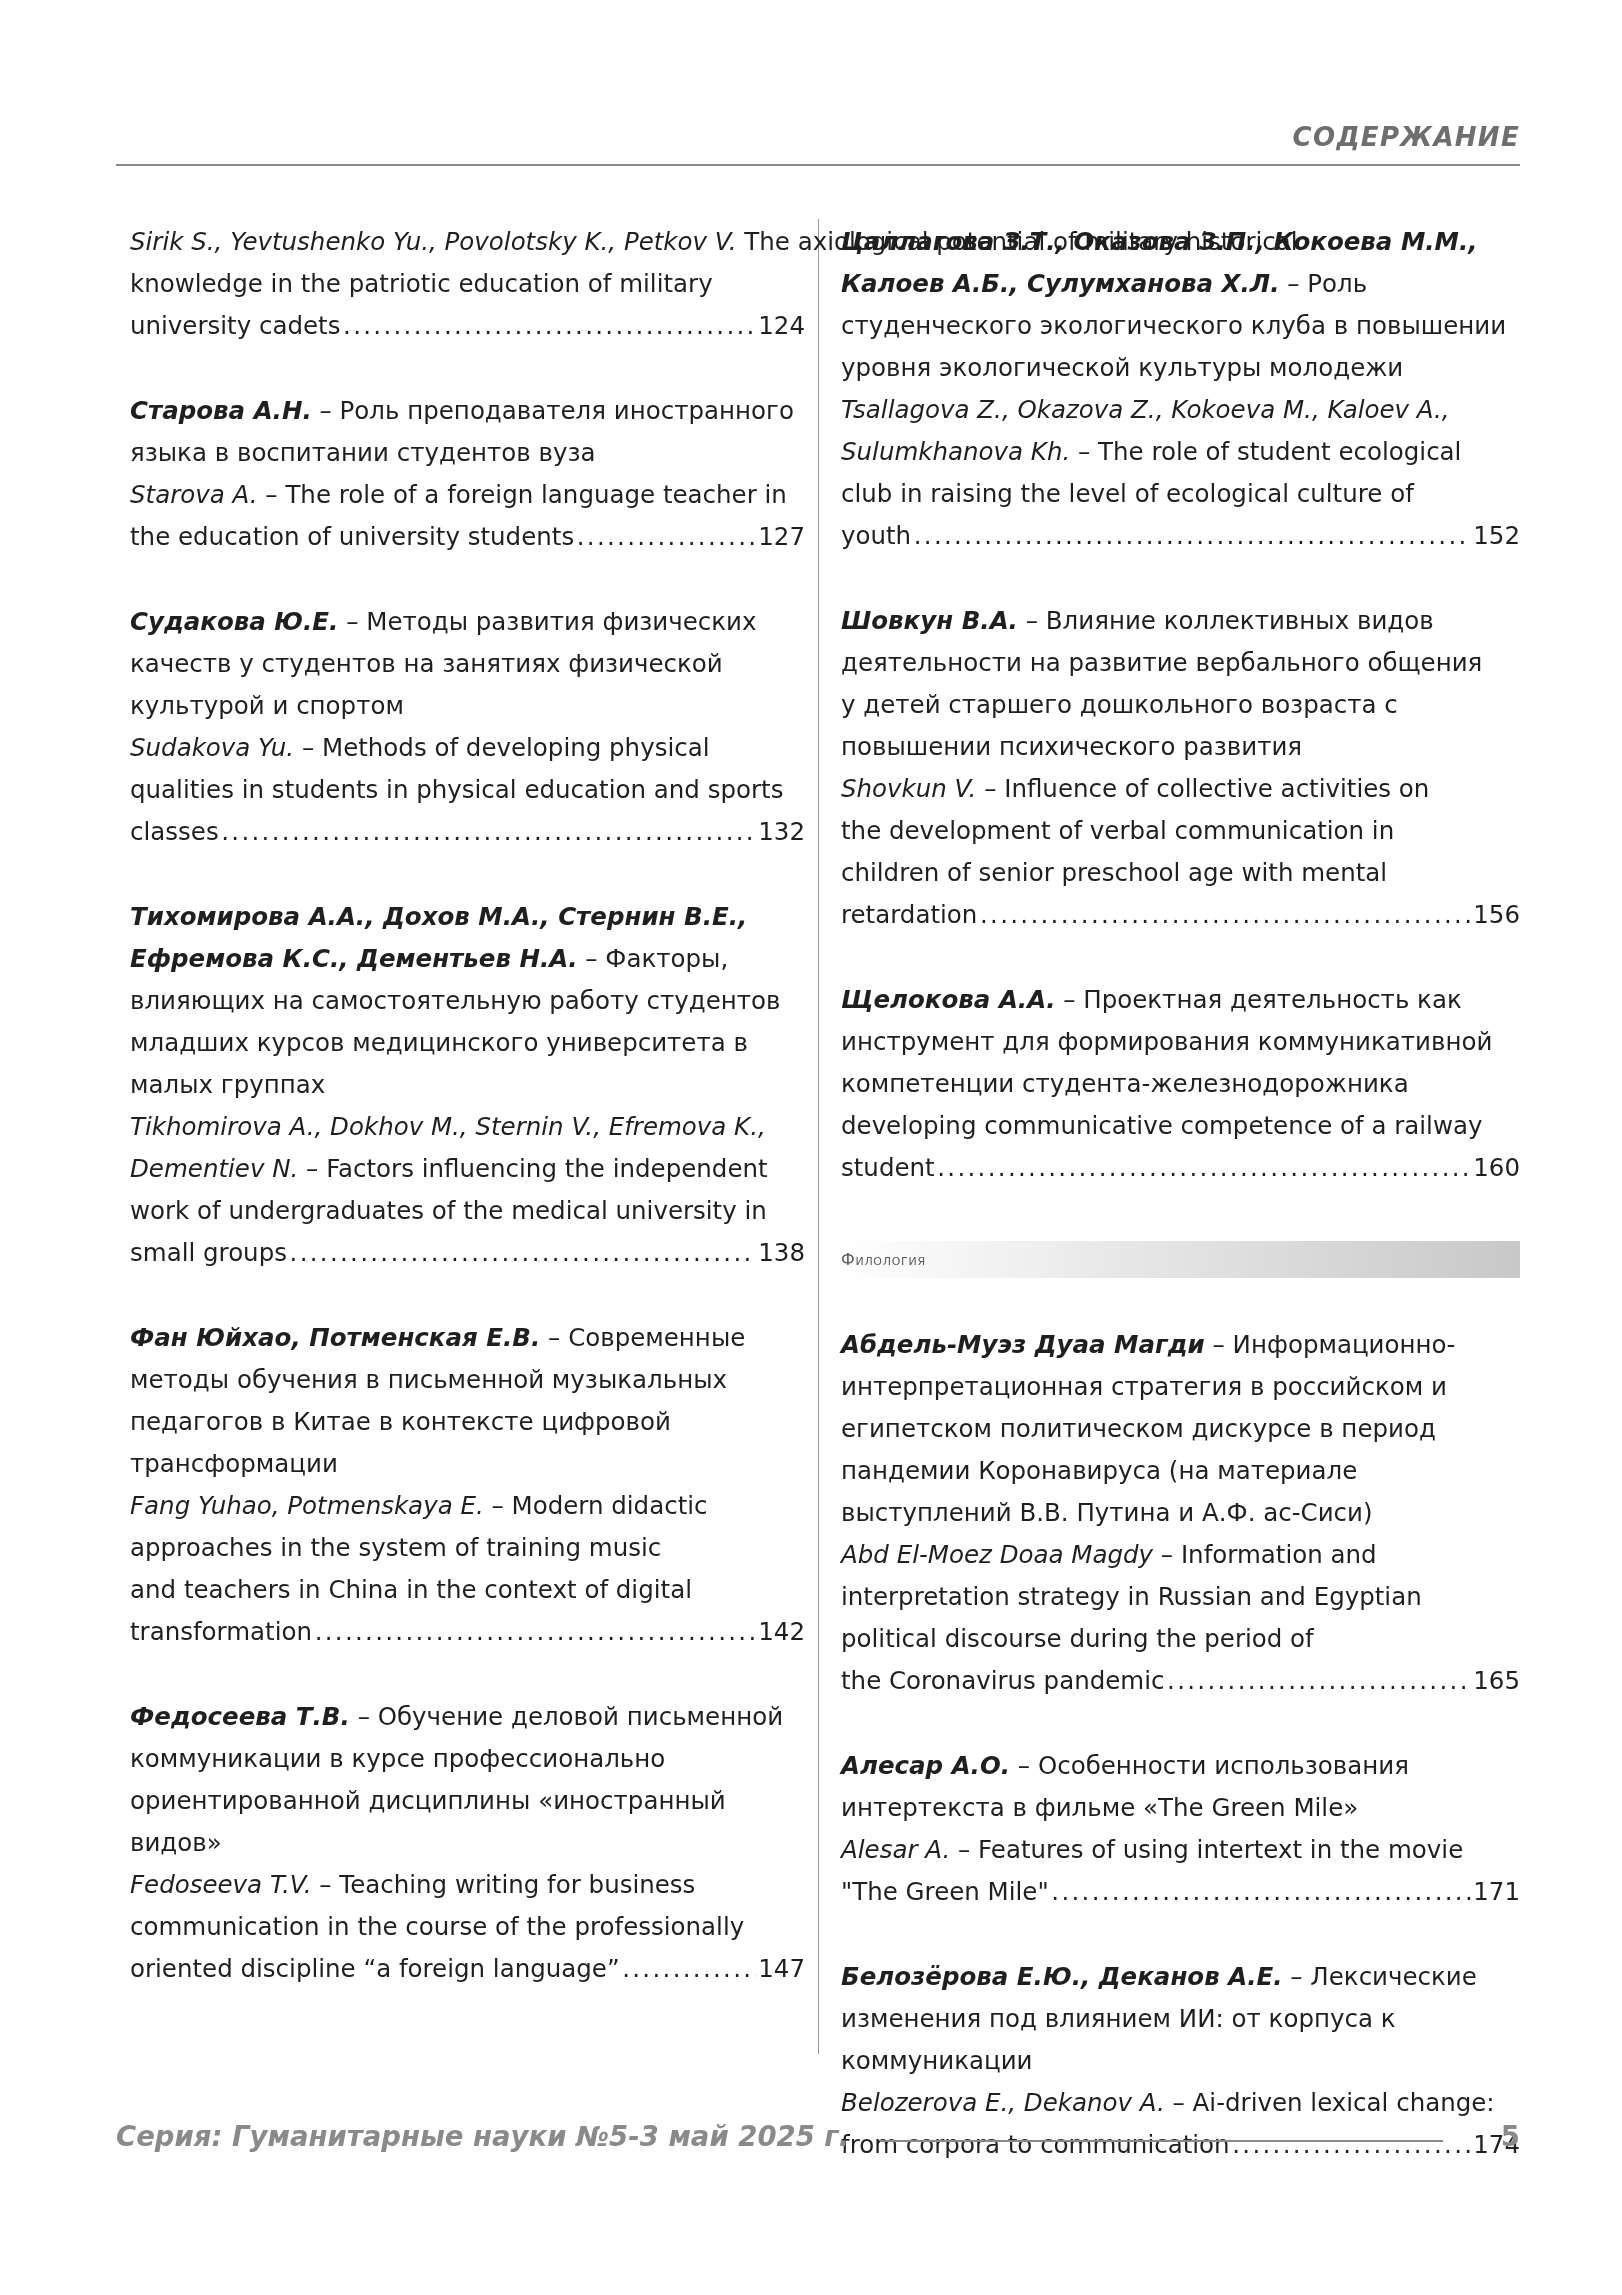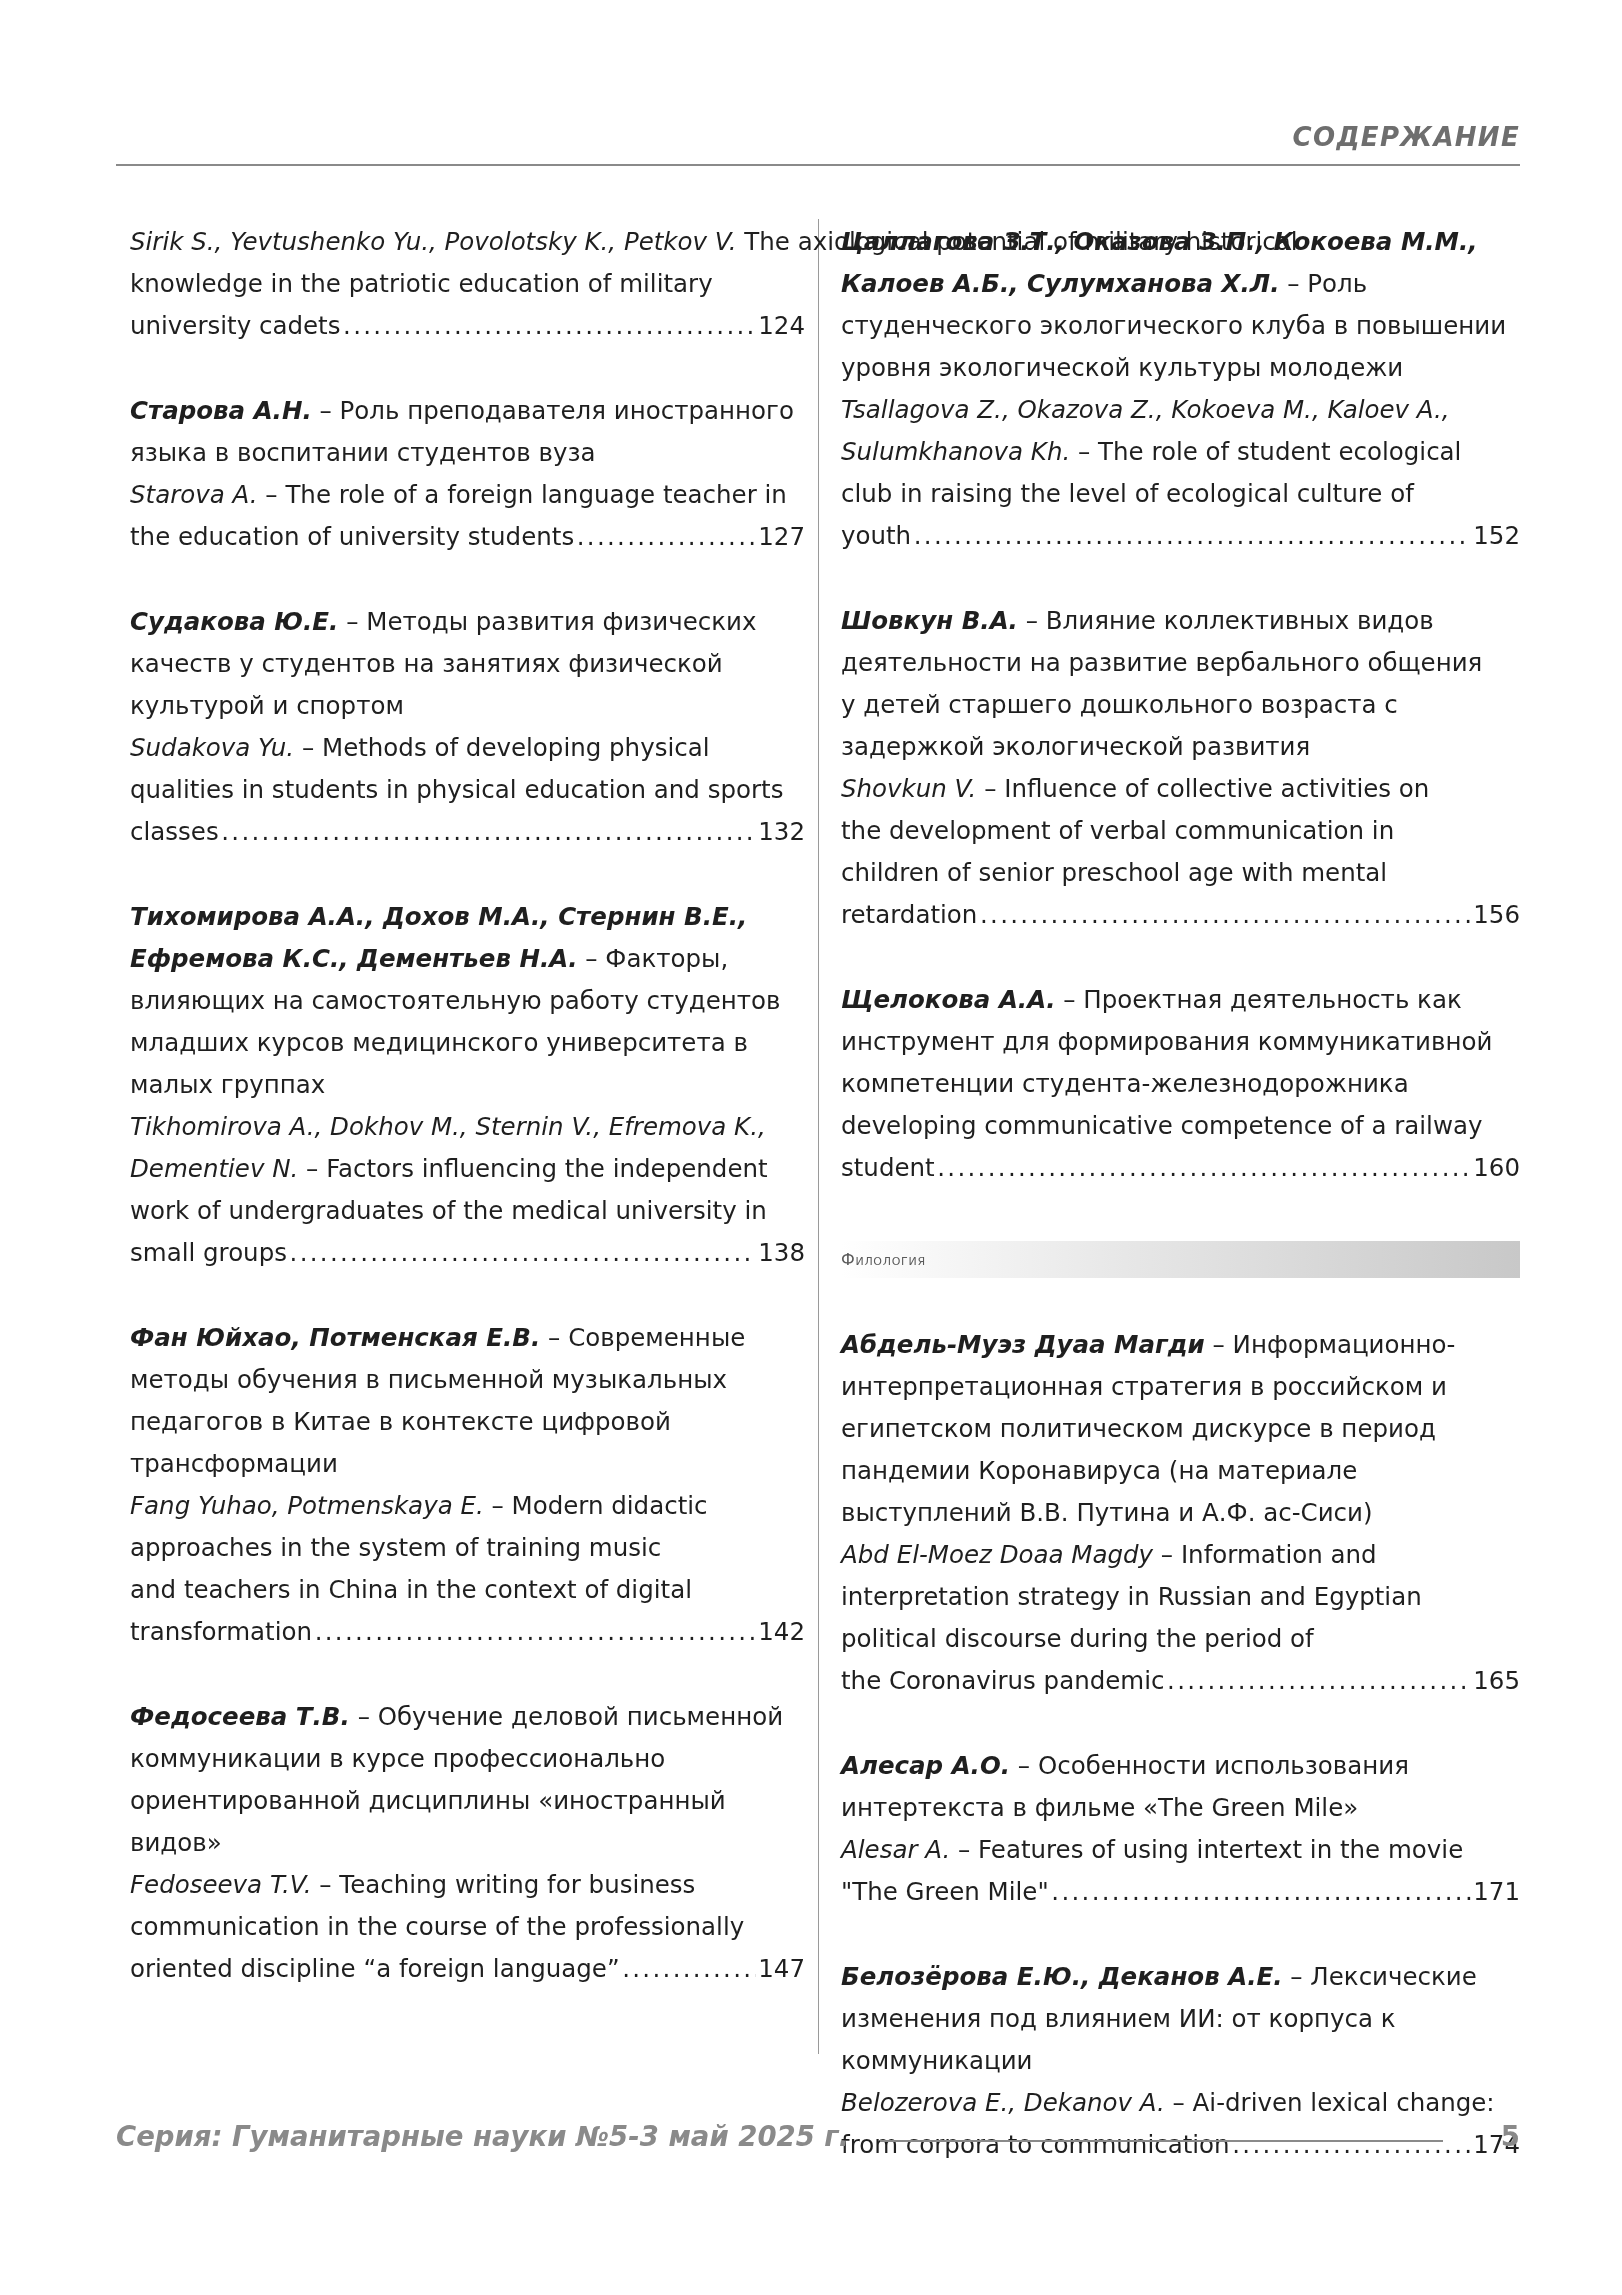--- a/index.html
+++ b/index.html
@@ -156,21 +156,21 @@
       <div class="lastline">
         <span>youth</span>
         <span class="dots"></span>
         <span class="page">152</span>
       </div>
     </div>
     <div class="entry">
       <span class="line"><span class="authors-ru">Шовкун В.А.</span> <span>– Влияние коллективных видов</span></span>
       <span class="line">деятельности на развитие вербального общения</span>
       <span class="line">у детей старшего дошкольного возраста с</span>
-      <span class="line">задержкой экологической развития</span>
+      <span class="line">повышении психического развития</span>
       <span class="line"><span class="authors-en">Shovkun V.</span> <span>– Influence of collective activities on</span></span>
       <span class="line">the development of verbal communication in</span>
       <span class="line">children of senior preschool age with mental</span>
       <div class="lastline">
         <span>retardation</span>
         <span class="dots"></span>
         <span class="page">156</span>
       </div>
     </div>
     <div class="entry">

